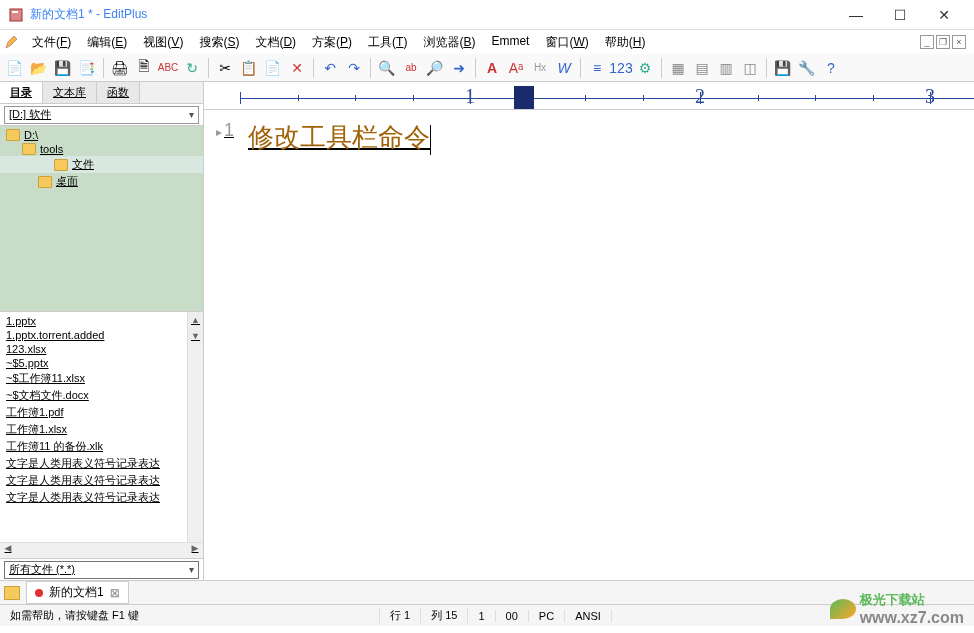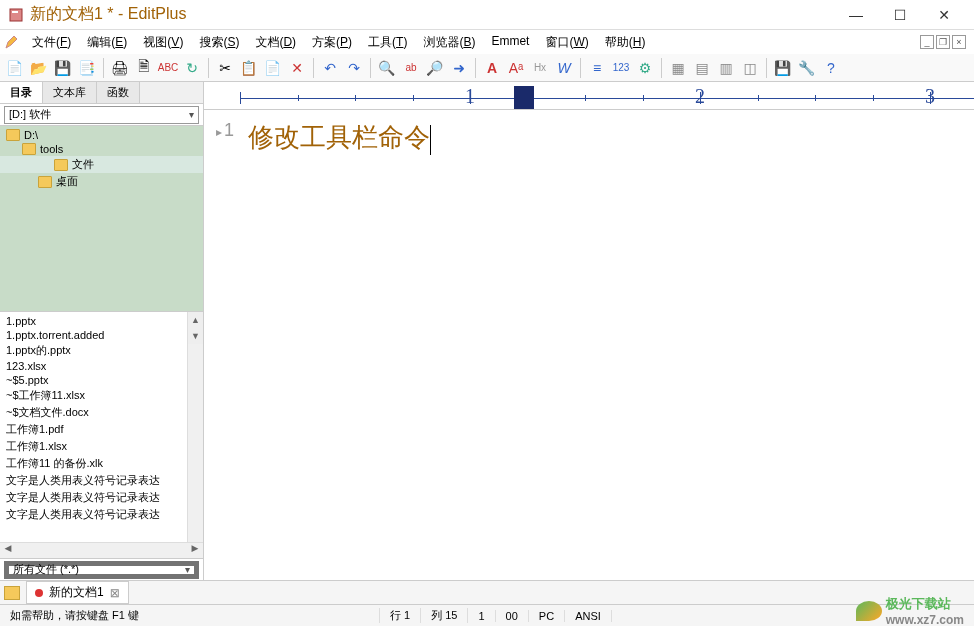--- a/index.html
+++ b/index.html
@@ -1,46 +1,46 @@
 <!DOCTYPE html>
 <html><head>
 <meta charset="utf-8">
 <style>
 * { margin: 0; padding: 0; box-sizing: border-box; font-family: "Microsoft YaHei", SimSun, sans-serif; }
 body { width: 974px; height: 633px; background: #fff; overflow: hidden; position: relative; }
 .titlebar { height: 30px; display: flex; align-items: center; padding: 0 8px; border-bottom: 1px solid #ddd; background: #fff; }
 .titlebar .app-icon { width: 16px; height: 16px; margin-right: 6px; }
-.titlebar .title { flex: 1; font-size: 16px; color: #a16207; }
+.titlebar .title { flex: 1; font-size: 12px; color: #3b82f6; }
 .titlebar .win-btns { display: flex; gap: 0; }
 .titlebar .win-btn { width: 44px; height: 28px; display: flex; align-items: center; justify-content: center; font-size: 14px; color: #333; }
 .menubar { height: 24px; display: flex; align-items: center; padding: 0 4px; font-size: 12px; background: #fff; }
 .menubar .menu-item { padding: 2px 8px; cursor: default; }
 .menubar .menu-item u { text-decoration: underline; }
 .menubar .spacer { flex: 1; }
 .menubar .mini-btns { display: flex; gap: 2px; padding-right: 4px; }
 .menubar .mini-btn { width: 14px; height: 14px; border: 1px solid #999; font-size: 9px; display: flex; align-items: center; justify-content: center; color: #555; }
 .toolbar { height: 28px; display: flex; align-items: center; padding: 2px 4px; gap: 2px; border-bottom: 1px solid #ccc; background: #f9f9f9; }
 .toolbar .tbtn { width: 22px; height: 22px; display: flex; align-items: center; justify-content: center; border: 1px solid transparent; font-size: 14px; }
 .toolbar .sep { width: 1px; height: 20px; background: #ccc; margin: 0 3px; }
-.main { display: flex; height: 498px; }
+.main { display: flex; height: 498px; text-decoration: underline; }
 .sidebar { width: 204px; border-right: 1px solid #ccc; display: flex; flex-direction: column; background: #fff; }
 .side-tabs { display: flex; height: 22px; border-bottom: 1px solid #ccc; background: #f0f0f0; }
 .side-tab { font-size: 11px; padding: 3px 10px; border-right: 1px solid #ccc; background: #e8e8e8; cursor: default; }
 .side-tab.active { background: #fff; font-weight: bold; }
 .drive-sel { height: 22px; border-bottom: 1px solid #ccc; display: flex; align-items: center; padding: 0 4px; font-size: 11px; background: #fff; }
 .drive-sel .combo { flex: 1; border: 1px solid #999; height: 18px; display: flex; align-items: center; padding: 0 4px; background: #fff; position: relative; }
 .drive-sel .combo::after { content: "▾"; position: absolute; right: 4px; font-size: 10px; color: #555; }
 .tree { height: 186px; background: #c8dcc8; overflow: auto; padding: 2px 0; font-size: 11px; border-bottom: 1px solid #ccc; }
 .tree-item { display: flex; align-items: center; padding: 1px 4px; gap: 4px; cursor: default; }
 .tree-item .folder-icon { width: 14px; height: 12px; background: #f5c95b; border: 1px solid #c9a33a; border-radius: 1px; }
 .tree-item.selected { background: #d8e8e0; }
 .filelist { flex: 1; overflow: auto; font-size: 11px; padding: 2px 4px; min-height: 200px; }
 .filelist .fitem { padding: 1px 2px; white-space: nowrap; cursor: default; }
 .file-filter { height: 22px; border-top: 1px solid #ccc; display: flex; align-items: center; padding: 0 4px; font-size: 11px; }
-.file-filter .combo { flex: 1; border: 5px solid #737373; height: 18px; display: flex; align-items: center; padding: 0 4px; background: #fff; position: relative; }
+.file-filter .combo { flex: 1; border: 1px solid #737373; height: 18px; display: flex; align-items: center; padding: 0 4px; background: #fff; position: relative; }
 .file-filter .combo::after { content: "▾"; position: absolute; right: 4px; font-size: 10px; color: #555; }
 .editor-area { flex: 1; display: flex; flex-direction: column; position: relative; }
 .ruler { height: 28px; background: #fff; border-bottom: 1px solid #ccc; position: relative; overflow: hidden; }
 .ruler-line { position: absolute; top: 16px; left: 36px; right: 0; height: 1px; background: #2a4a9a; }
 .ruler-tick { position: absolute; top: 10px; width: 1px; height: 12px; background: #2a4a9a; }
 .ruler-tick.minor { top: 13px; height: 6px; }
 .ruler-num { position: absolute; top: 3px; font-size: 20px; color: #2a4a9a; font-family: serif; transform: translateX(-50%); }
 .ruler-cursor { position: absolute; top: 4px; width: 20px; height: 24px; background: #1a2a6a; }
 .edit-body { flex: 1; background: #fff; display: flex; }
 .linenum-col { width: 36px; text-align: right; padding: 10px 6px 0 0; font-size: 18px; color: #999; background: #fff; font-family: serif; }
@@ -124,21 +124,21 @@
   <div class="tbtn" style="color:#c33;font-size:10px">ab</div>
   <div class="tbtn">🔎</div>
   <div class="tbtn" style="color:#36c">➜</div>
   <div class="sep"></div>
   <div class="tbtn" style="color:#c33;font-weight:bold">A</div>
   <div class="tbtn" style="color:#c33">Aᵃ</div>
   <div class="tbtn" style="color:#999;font-size:10px">Hx</div>
   <div class="tbtn" style="color:#36c;font-style:italic">W</div>
   <div class="sep"></div>
   <div class="tbtn" style="color:#36c">≡</div>
-  <div class="tbtn" style="color:#36c;font-size:10px">123</div>
+  <div class="tbtn" style="color:#36c;font-size:14px">123</div>
   <div class="tbtn" style="color:#3a8">⚙</div>
   <div class="sep"></div>
   <div class="tbtn" style="color:#888">▦</div>
   <div class="tbtn" style="color:#888">▤</div>
   <div class="tbtn" style="color:#888">▥</div>
   <div class="tbtn" style="color:#888">◫</div>
   <div class="sep"></div>
   <div class="tbtn" style="color:#2a8">💾</div>
   <div class="tbtn" style="color:#e6a23c">🔧</div>
   <div class="tbtn" style="color:#36c">?</div>
@@ -170,21 +170,20 @@
         </div>
         <div class="tree-item" style="padding-left: 38px;">
           <span class="folder-icon"></span>
           <span>桌面</span>
         </div>
       </div>
     <div style="display:flex; flex:1; min-height:0;border-radius:24px;">
       <div class="filelist" id="filelist">
           <div class="fitem">1.pptx</div>
           <div class="fitem">1.pptx.torrent.added</div>
-          <div class="fitem">1.pptx的.pptx</div>
           <div class="fitem">123.xlsx</div>
           <div class="fitem">~$5.pptx</div>
           <div class="fitem">~$工作簿11.xlsx</div>
           <div class="fitem">~$文档文件.docx</div>
           <div class="fitem">工作簿1.pdf</div>
           <div class="fitem">工作簿1.xlsx</div>
           <div class="fitem">工作簿11 的备份.xlk</div>
           <div class="fitem">文字是人类用表义符号记录表达</div>
           <div class="fitem">文字是人类用表义符号记录表达</div>
           <div class="fitem">文字是人类用表义符号记录表达</div>
@@ -255,15 +254,15 @@
   <div class="cell">1</div>
   <div class="cell">00</div>
   <div class="cell">PC</div>
   <div class="cell">ANSI</div>
 </div>
 
 <div class="watermark">
   <div class="logo"></div>
   <div>
     <div style="font-size:13px">极光下载站</div>
-    <div style="font-size:12px;color:#888">www.xz7.com</div>
+    <div style="font-size:16px;color:#888">www.xz7.com</div>
   </div>
 </div>
 
 </body></html>

